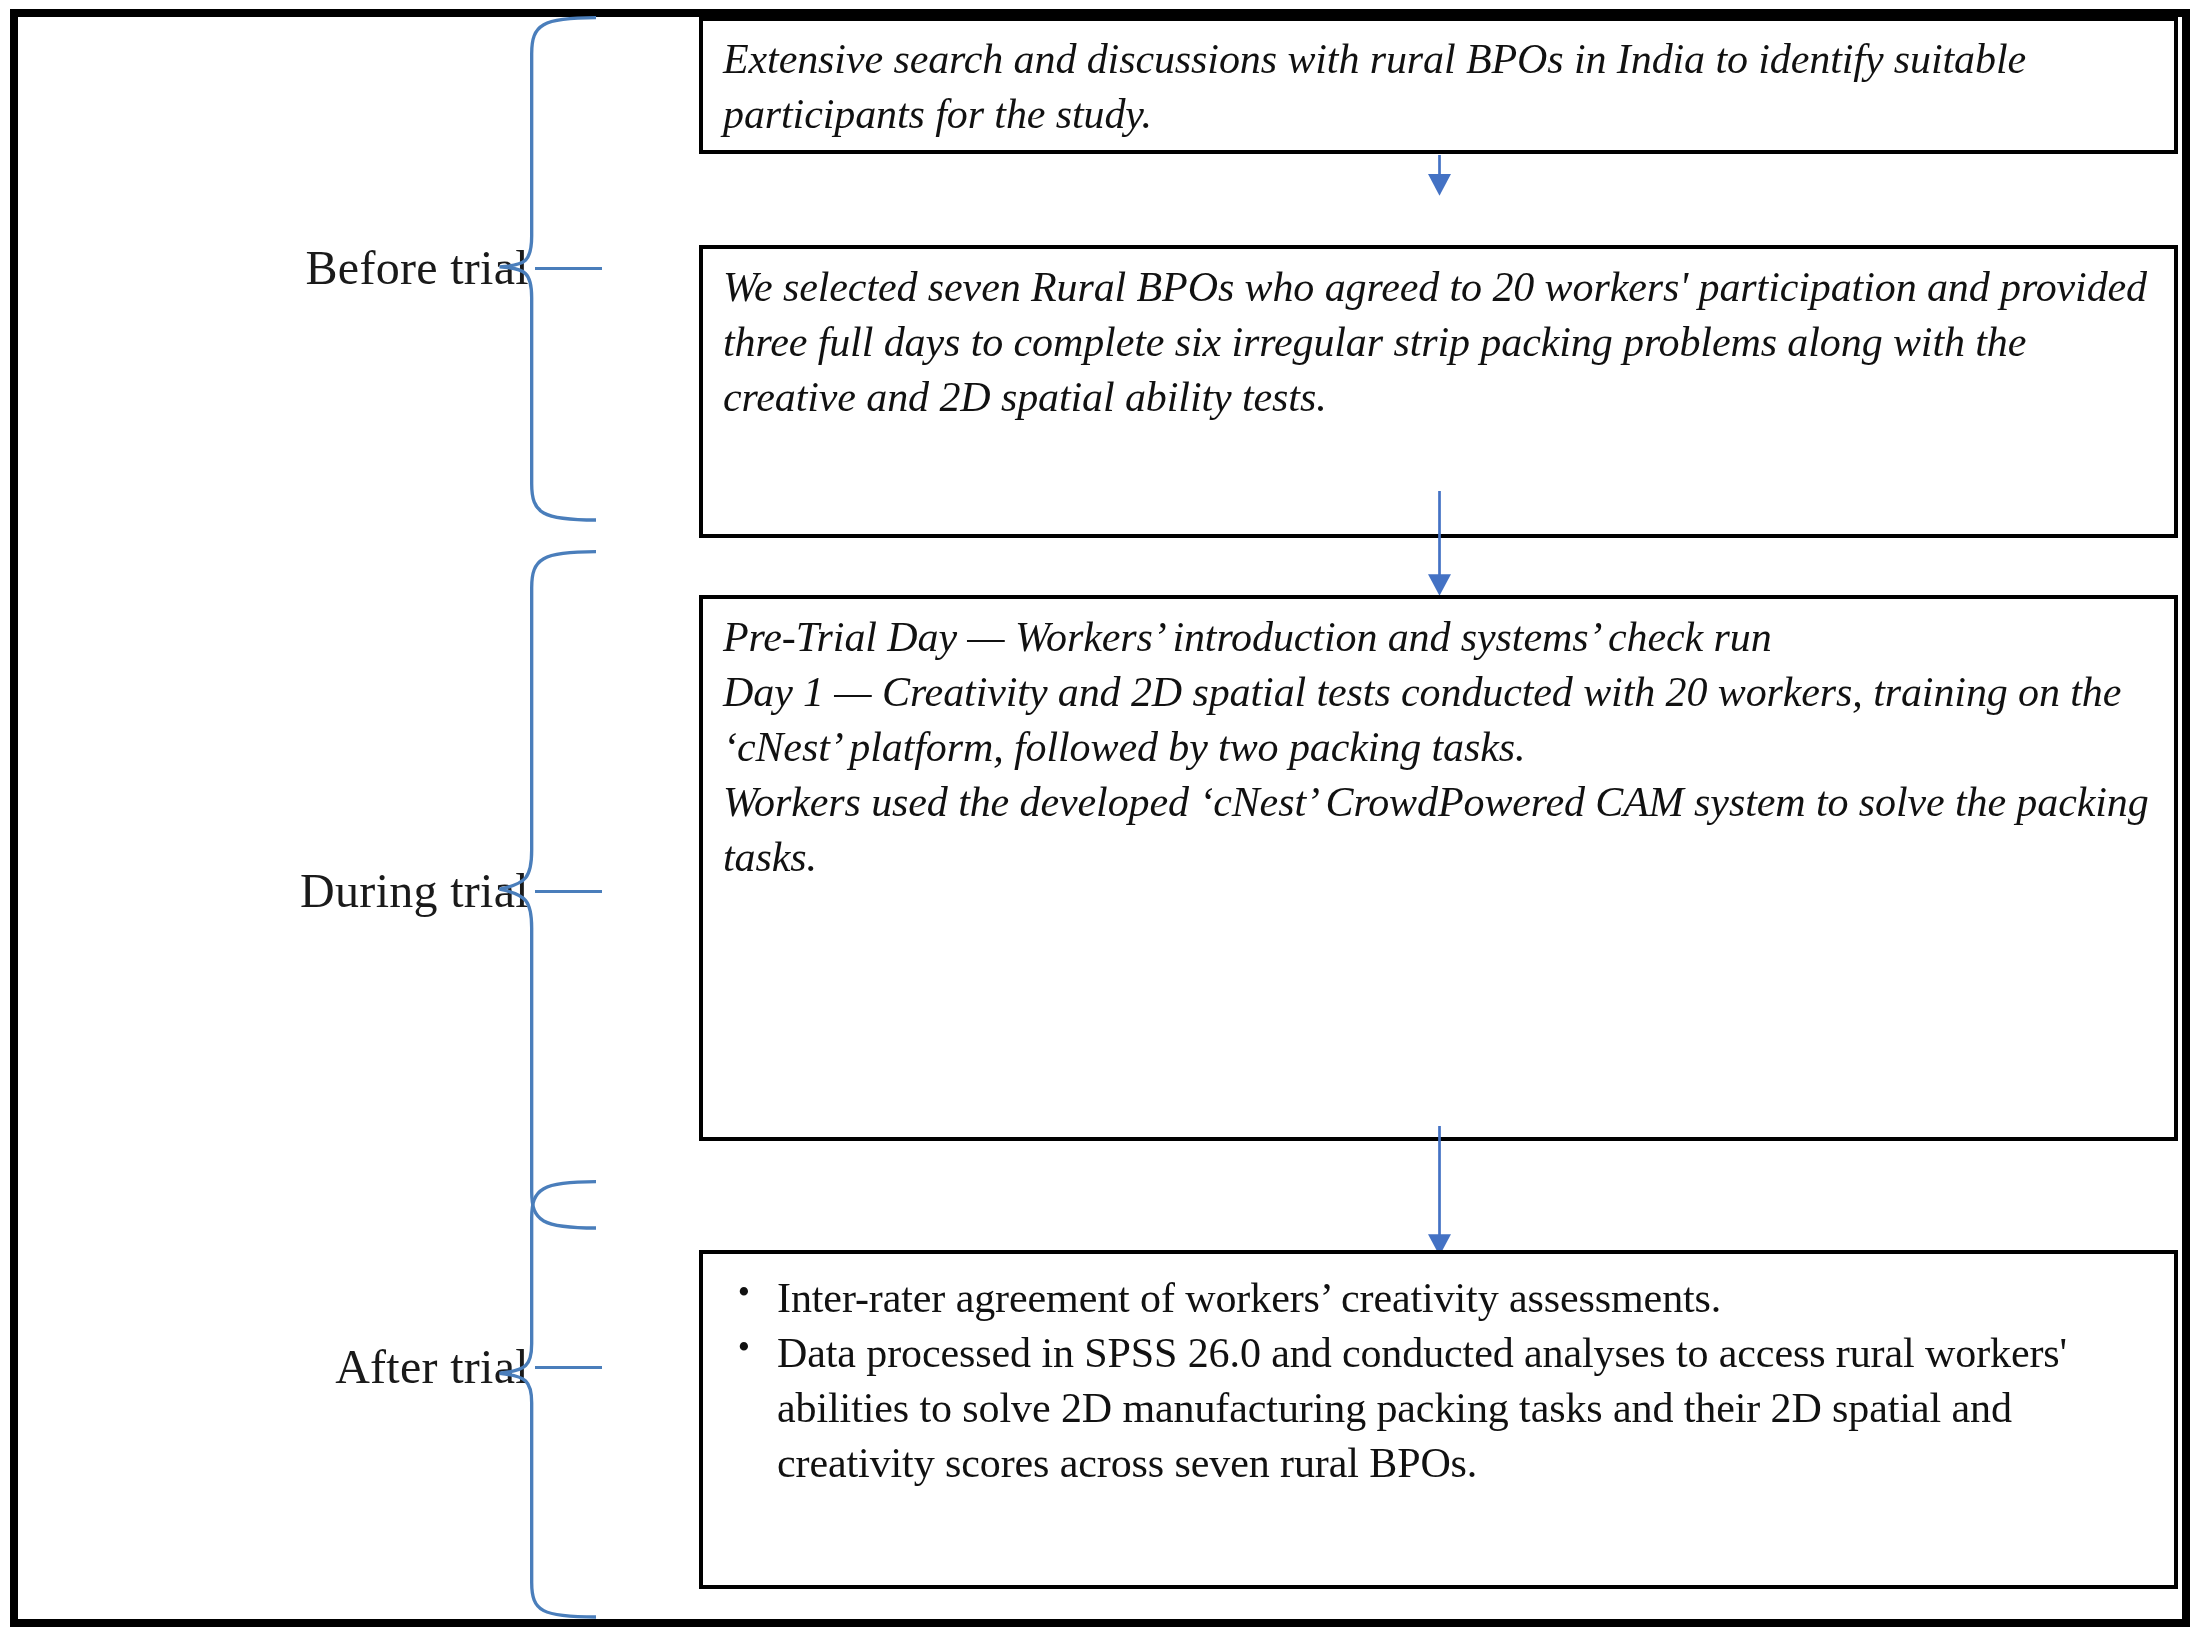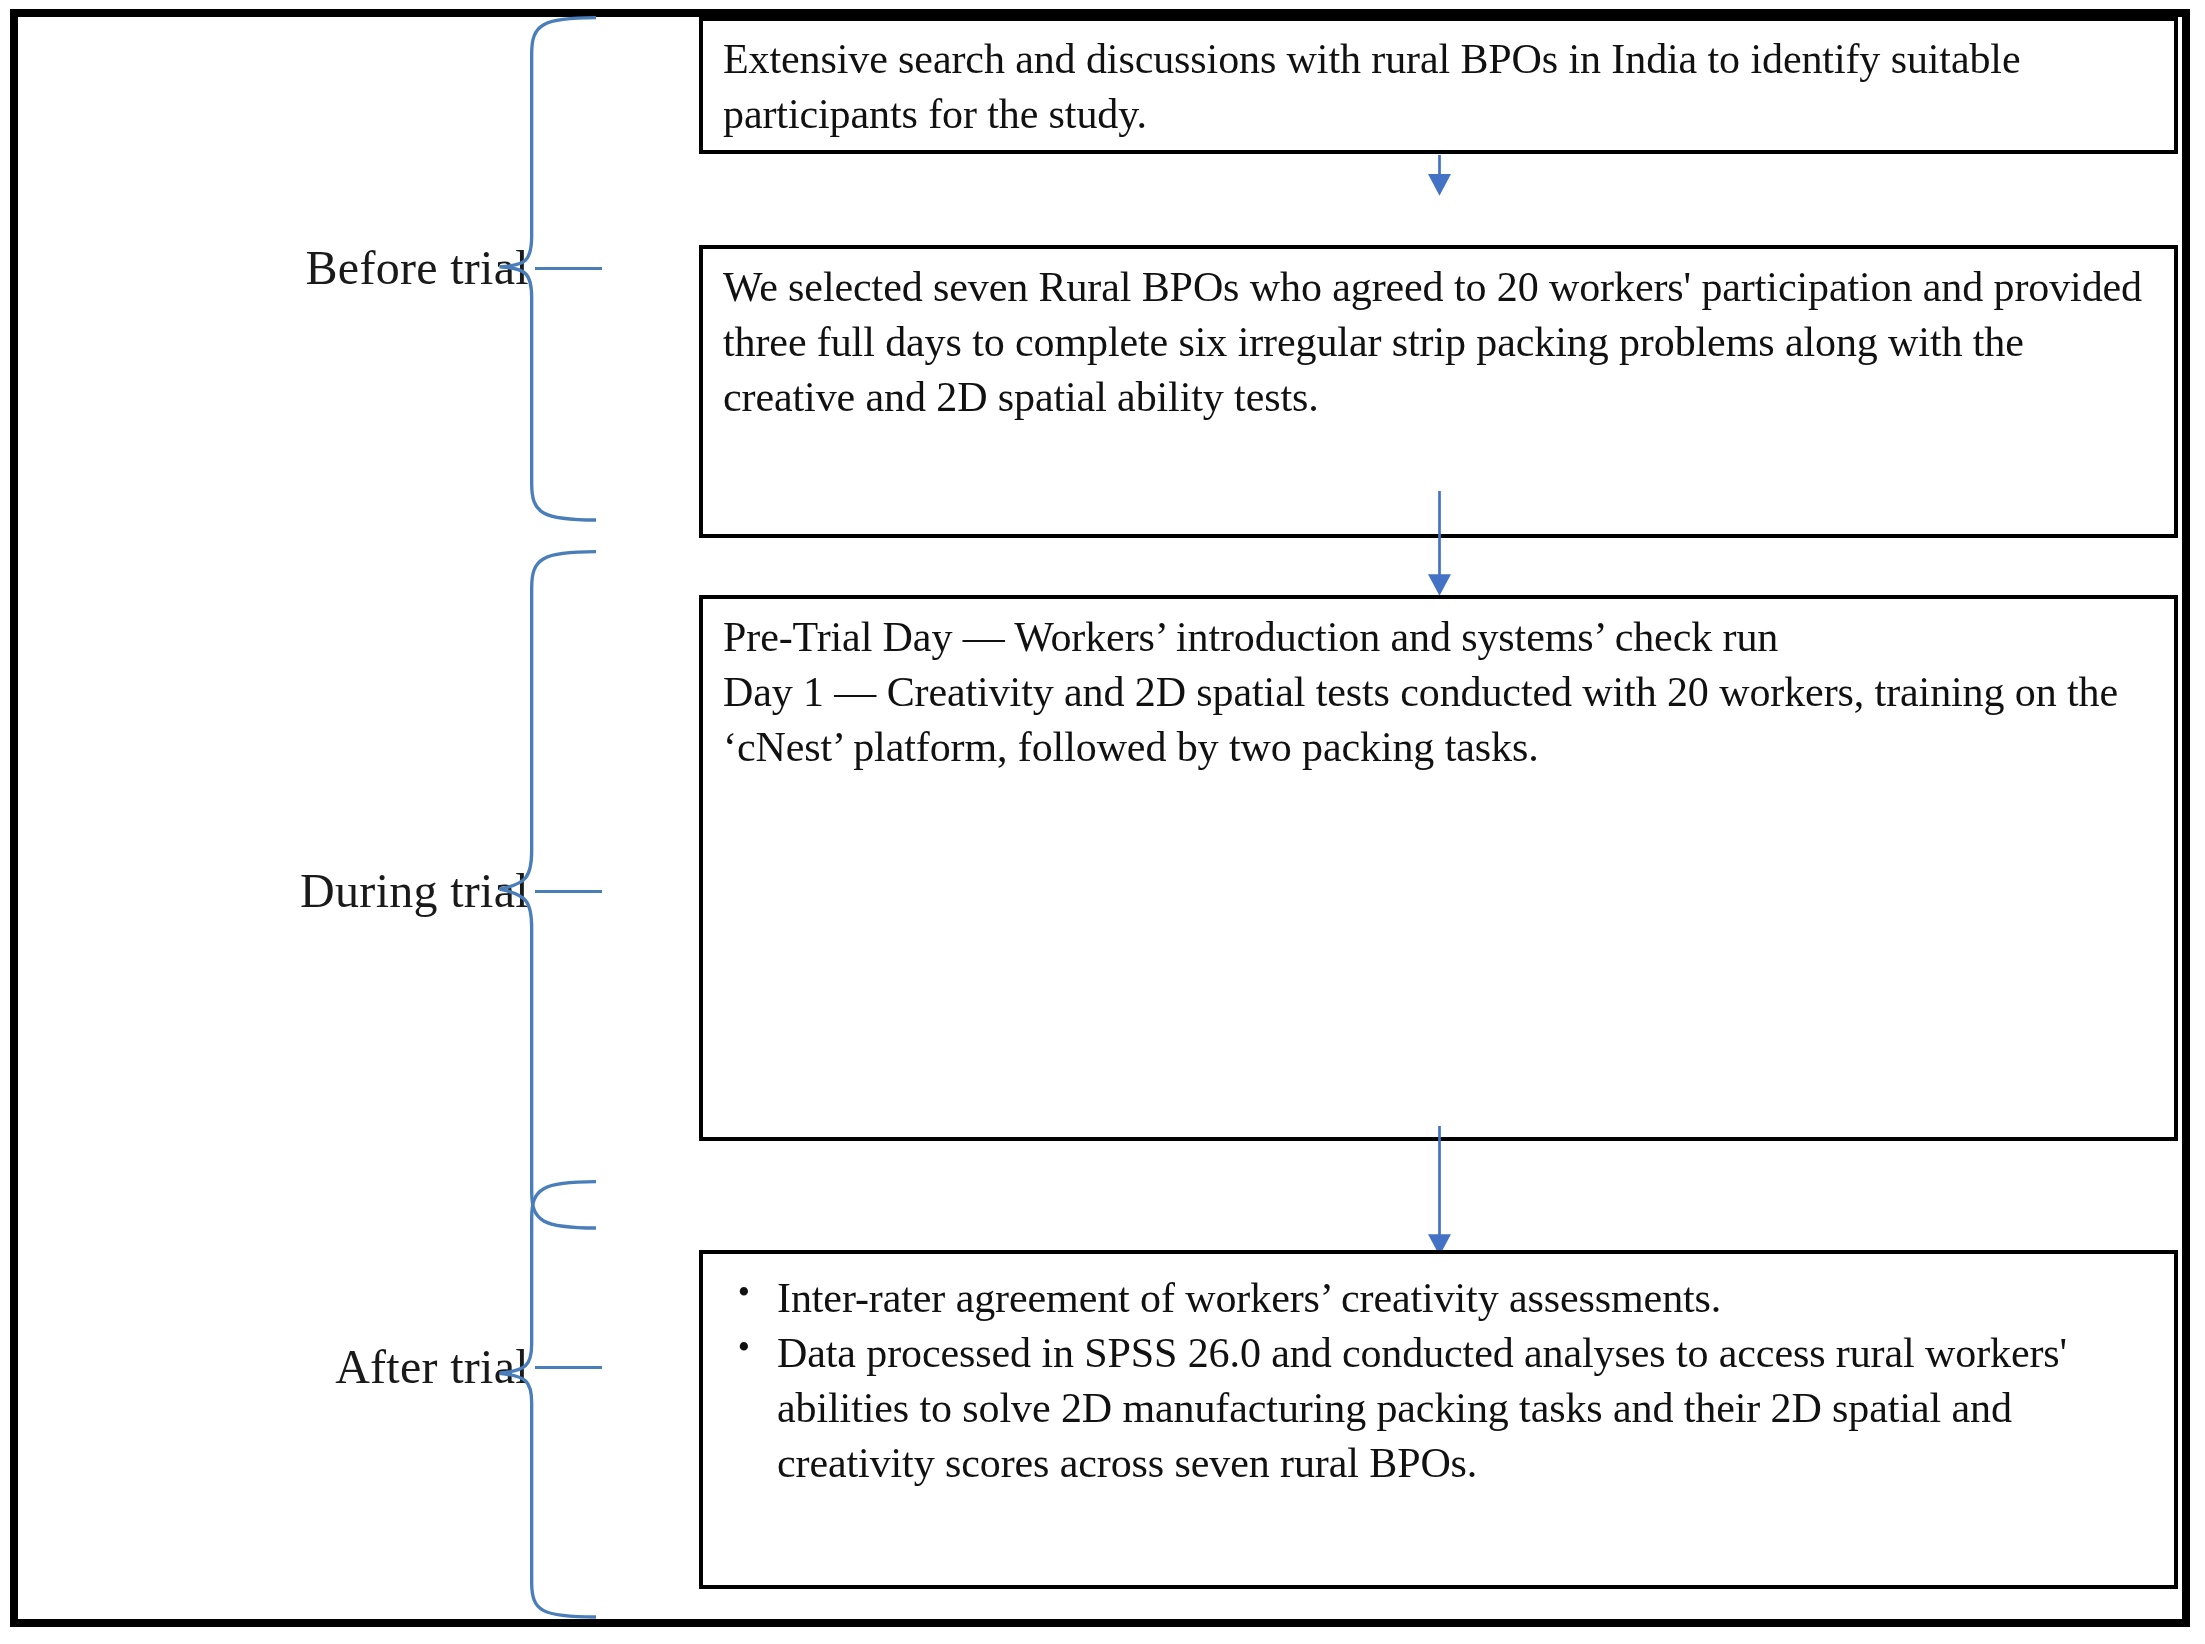--- a/index.html
+++ b/index.html
@@ -58,20 +58,21 @@
     border:4px solid #000000;
     background:#ffffff;
     padding:10.7px 17.4px 6.7px 20px;
   }
   .box p{
     margin:0;
     font-size:42px;
     line-height:1.31;
     color:#111111;
     letter-spacing:-0.1px;
+    font-style:italic;
   }
   .box ul{
     margin:0;
     padding:0;
     list-style:none;
   }
   .box li{
     position:relative;
     padding-left:54px;
     font-size:42px;
@@ -151,20 +152,21 @@
                C 104 490 96 500 56 508
                C 96 516 104 526 104 566
                L 104 960
                C 104 1004 120 1014 200 1014" fill="none" stroke="#4a7ebb" stroke-width="5"></path>
     </svg>
   </div>
 
   <div class="box" style="top:595px; height:546px;">
     <p>Pre-Trial Day — Workers’ introduction and systems’ check run</p>
     <p>Day 1 — Creativity and 2D spatial tests conducted with 20 workers, training on the ‘cNest’ platform,  followed by two packing tasks.</p>
+    <p>Workers used the developed ‘cNest’ CrowdPowered CAM system to solve the packing tasks.</p>
   </div>
 
   <div class="arrow" style="top:1126px; height:131px;">
     <svg viewBox="0 0 40 196" preserveAspectRatio="none">
       <line x1="20" y1="0" x2="20" y2="164" stroke="#4472c4" stroke-width="4"></line>
       <polygon points="3,162 37,162 20,194" fill="#4472c4"></polygon>
     </svg>
   </div>
 
   <div class="stage-label" style="left:40px; top:1367px; width:489px;">After trial</div>

